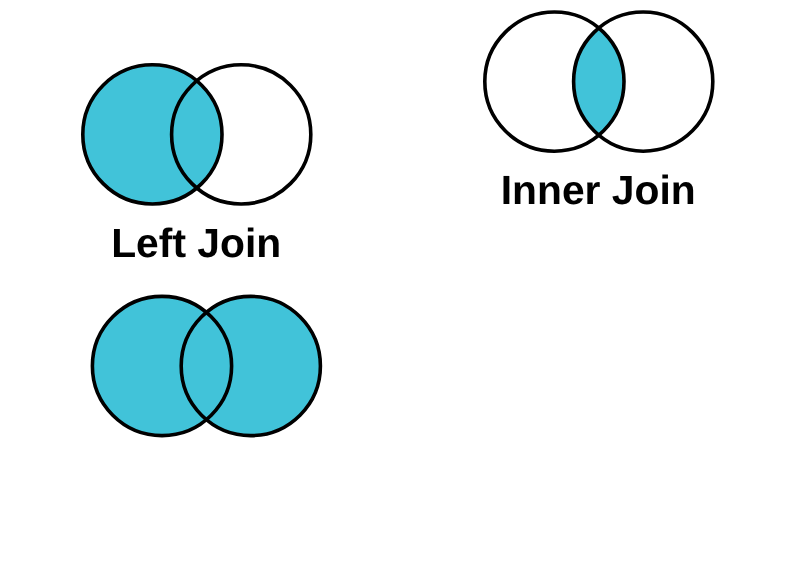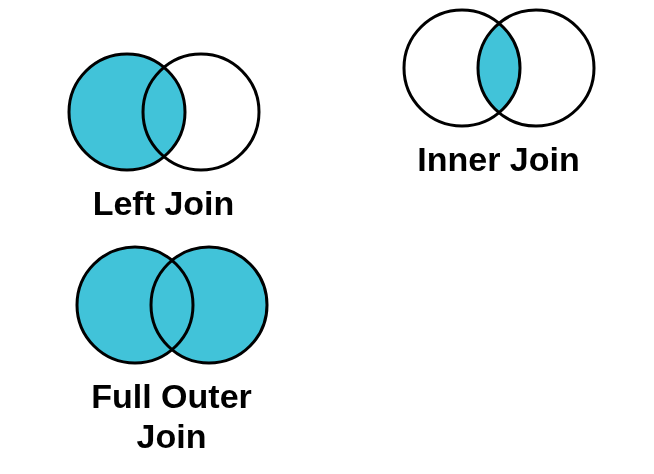--- a/index.html
+++ b/index.html
@@ -91,16 +91,15 @@
     <div class="label">Inner Join</div>
   </div>
 
   <div class="cell row-bottom">
     <svg class="venn type-full" viewBox="0 0 198 124" aria-hidden="true">
       <circle class="shape circle-a-fill" cx="62" cy="62" r="58"></circle>
       <circle class="shape circle-b-fill" cx="136" cy="62" r="58"></circle>
       <circle class="outline" cx="62" cy="62" r="58"></circle>
       <circle class="outline" cx="136" cy="62" r="58"></circle>
     </svg>
-    <div class="label">Full Outer Join</div>
   </div>
 
 </div>
 
 </body></html>

